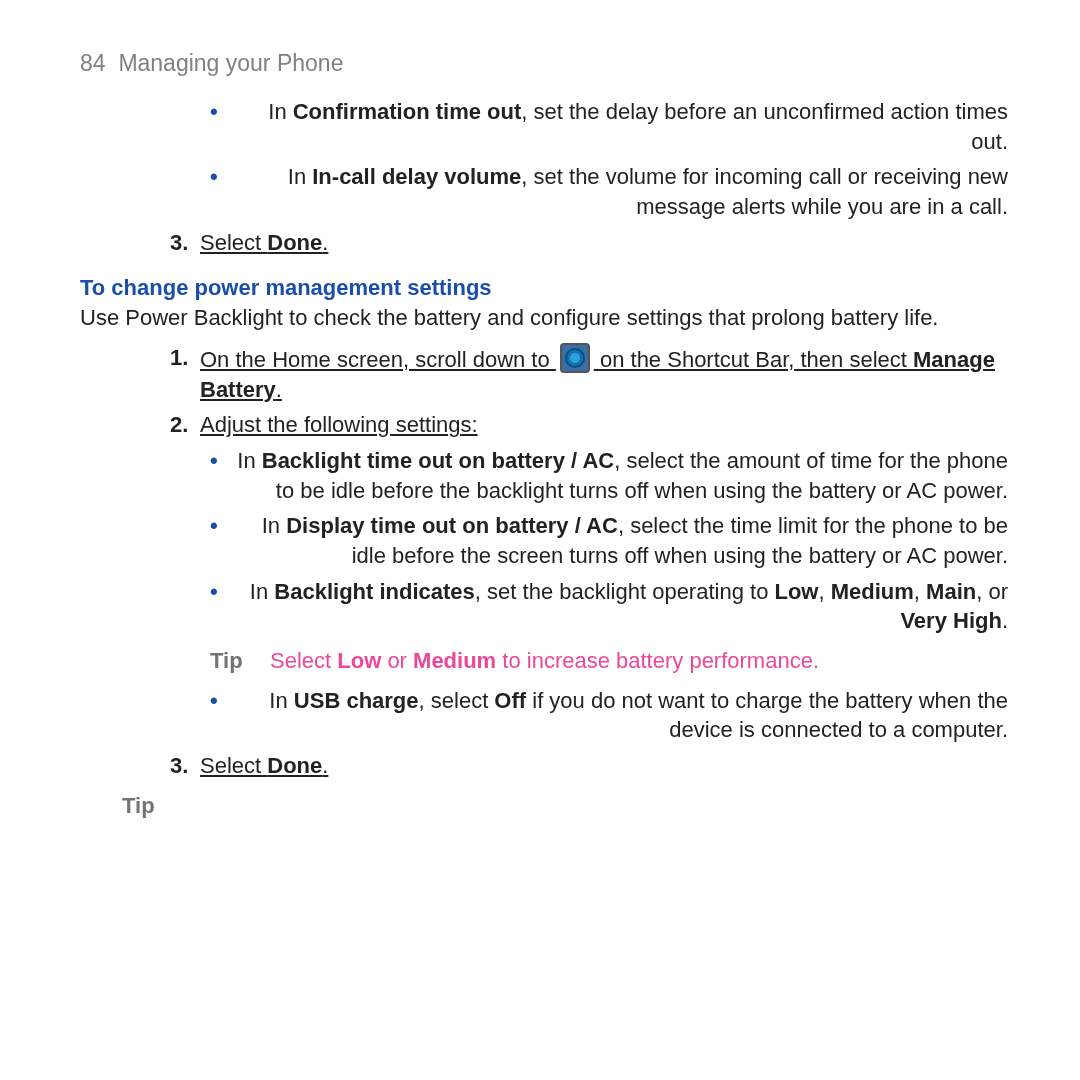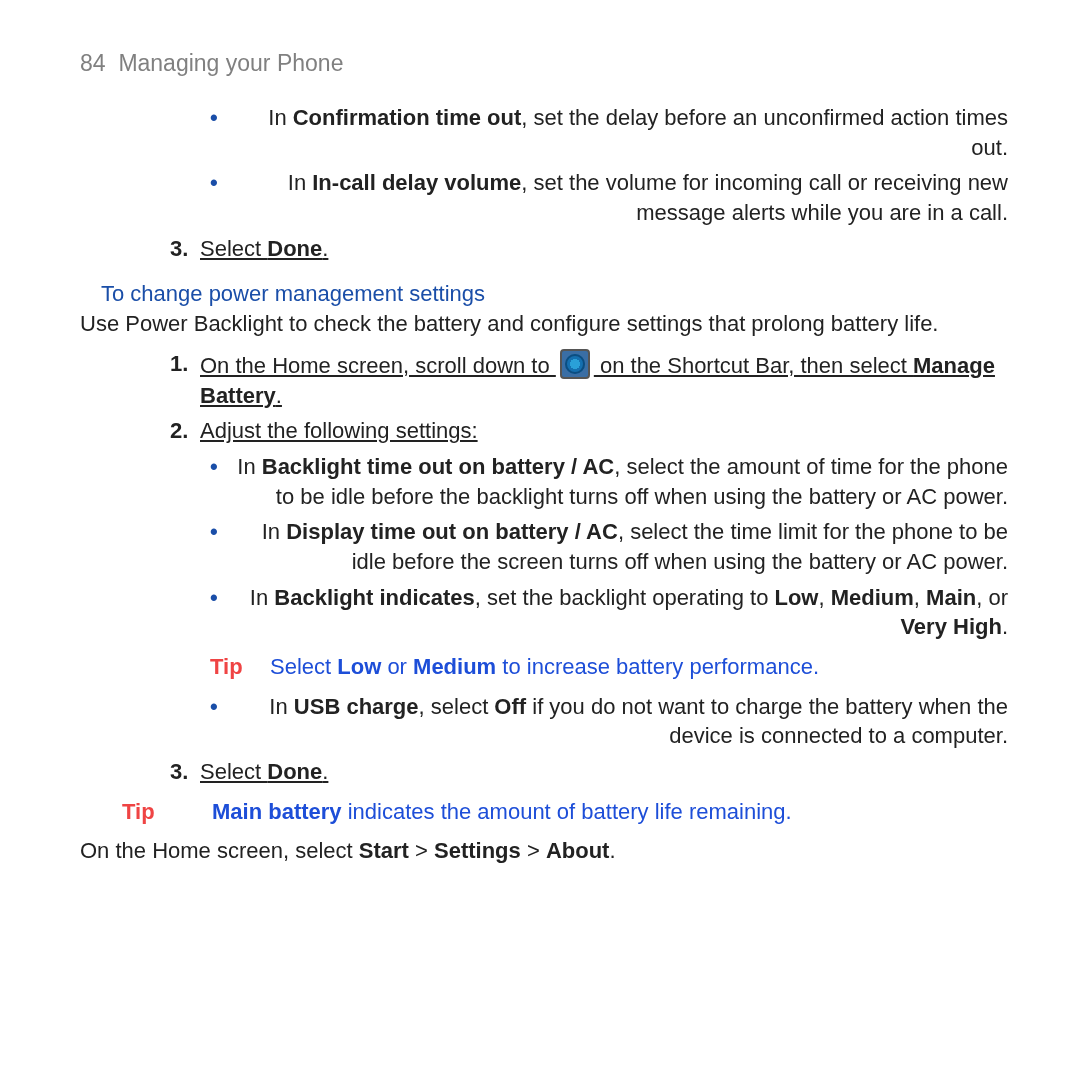--- a/index.html
+++ b/index.html
@@ -1,31 +1,31 @@
 <!DOCTYPE html>
 <html><head>
 <meta charset="utf-8">
 <style>
   html,body{margin:0;padding:0;width:1080px;height:1080px;background:#fff;
     font-family:"Segoe UI","Myriad Pro","Helvetica Neue",Arial,sans-serif;
     color:#222;font-size:22px;line-height:1.35;}
   .page{padding:48px 72px 0 80px;}
-  .runhead{color:#808080;font-size:23px;margin-bottom:24px;}
+  .runhead{color:#808080;font-size:23px;margin-bottom:18px;}
   .ol{margin:0;padding:0;list-style:none;}
   .ol>li{display:flex;margin-bottom:6px;}
   .num{flex:0 0 30px;font-weight:700;}
   .li-body{flex:1;text-decoration:underline;}
   .ul{margin:0;padding:0;list-style:none;}
   .ul>li{display:flex;margin-bottom:6px;}
   .dot{flex:0 0 24px;color:#1a4ea8;font-weight:700;}
   .bl-body{flex:1;text-align:right;}
-  .h-blue{color:#1a4ea8;font-weight:400;margin-top:16px;margin-left:21px;}
+  .h-blue{color:#1a4ea8;font-weight:700;margin-top:16px;}
   .tip-row{display:flex;margin:10px 0 10px 0;}
-  .tip-label{color:#ef4444;font-weight:700;flex:0 0 60px;}
-  .tip-text{color:#1d4ed8;flex:1;}
+  .tip-label{color:#737373;font-weight:700;flex:0 0 60px;}
+  .tip-text{color:#ec4899;flex:1;}
   .gear-icon{display:inline-block;width:26px;height:26px;vertical-align:-6px;
     background:#3a6ea5;border:2px solid #555;border-radius:4px;position:relative;
     margin:0 4px;}
   .gear-icon::before{content:"";position:absolute;inset:3px;border-radius:50%;
     background:radial-gradient(circle,#2aa0d8 35%,#1570b0 36%);
     box-shadow:0 0 0 2px #0d4d80 inset;}
   b{font-weight:700;}
   .indent-1{margin-left:90px;}
   .indent-2{margin-left:130px;}
   .indent-tip{margin-left:130px;}
@@ -121,22 +121,16 @@
     <li>
       <span class="num">3.</span>
       <span class="li-body">
         <span>Select </span><b>Done</b><span>.</span>
       </span>
     </li>
   </ol>
 
   <div class="tip-row indent-outer-tip">
     <span class="tip-label" style="flex-basis:90px">Tip</span>
-    <span class="tip-text">
-      <b>Main battery</b><span> indicates the amount of battery life remaining.</span>
-    </span>
   </div>
 
-  <div>
-    <span>On the Home screen, select </span><b>Start</b><span> &gt; </span><b>Settings</b><span> &gt; </span><b>About</b><span>.</span>
-  </div>
 
 </div>
 
 </body></html>

